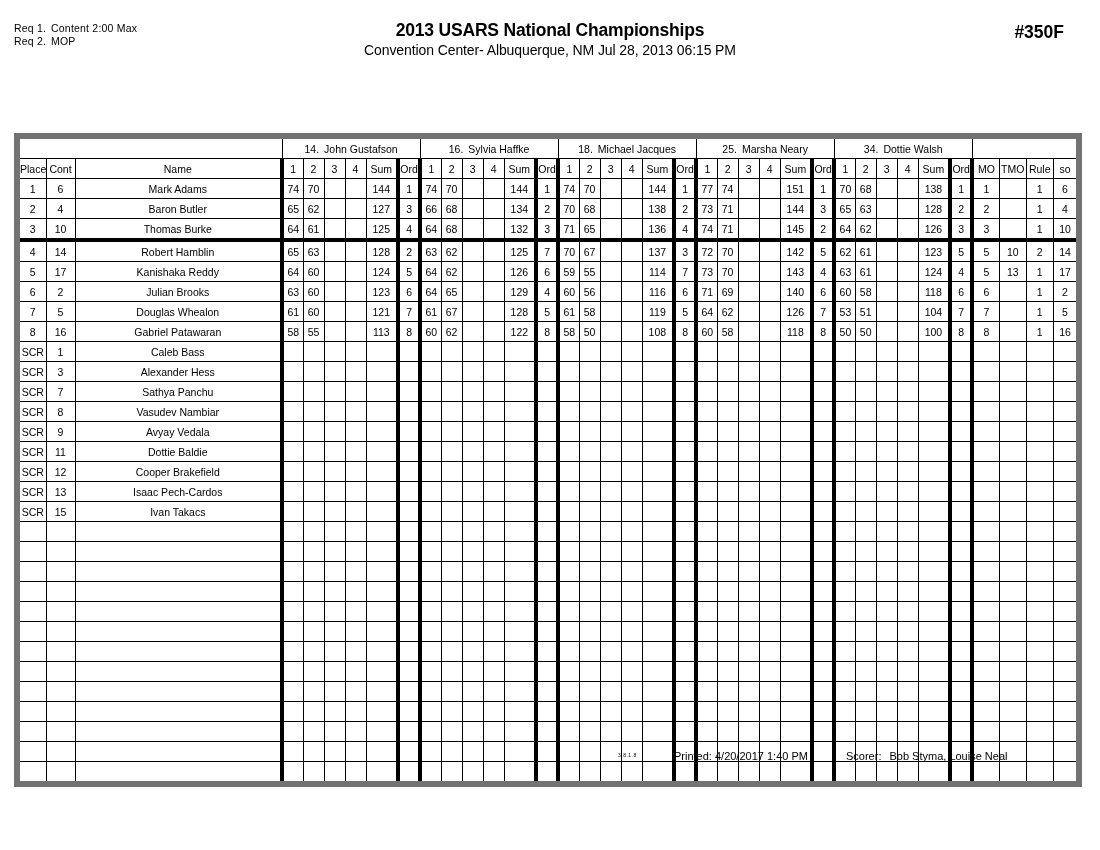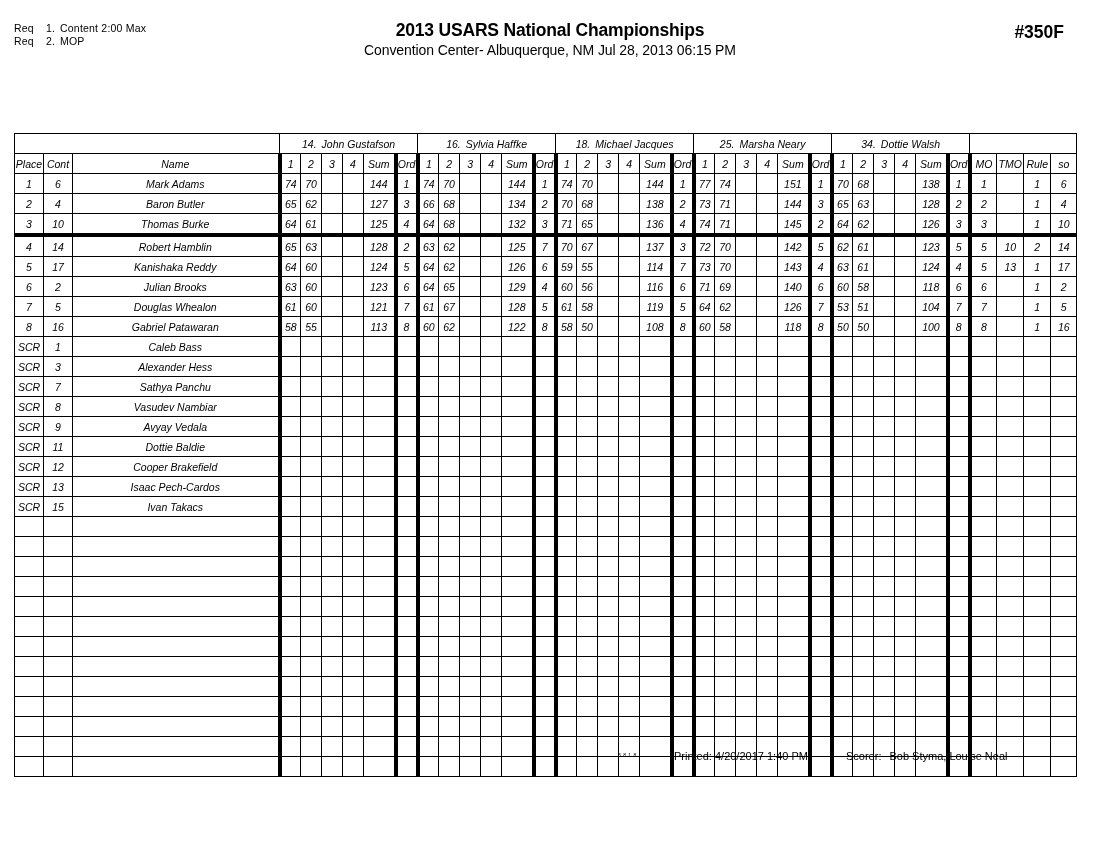--- a/index.html
+++ b/index.html
@@ -19,21 +19,21 @@
   
   #reqs {
     position: absolute;
     left: 14px;
     top: 22px;
     font-size: 10.5px;
     line-height: 13px;
     white-space: nowrap;
   }
   #reqs div { letter-spacing: 0.2px; }
-  #reqs .lbl { margin-right: 12px; }
+  #reqs .lbl { margin-right: 3px; }
   #reqs .num { margin-right: 5px; }
 
   
   #header {
     position: absolute;
     left: 0;
     top: 20px;
     width: 1100px;
     text-align: center;
   }
@@ -136,21 +136,21 @@
   tr.medal td.name { font-weight: bold; }
 
   tr.lastmedal td { border-bottom: 4px solid #000 !important; }
 
   tr.empty td { height: 19px; }
 
   
   tr.colhead td { border-bottom: 1px solid #000; }
 
   
-  #grid { border: 1px solid #737373; font-style: italic; }
+  #grid { border: 6px solid #737373; }
 
   
   #footer {
     position: absolute;
     left: 14px;
     top: 750px;
     width: 1030px;
     font-size: 11px;
   }
   #footer .version {

